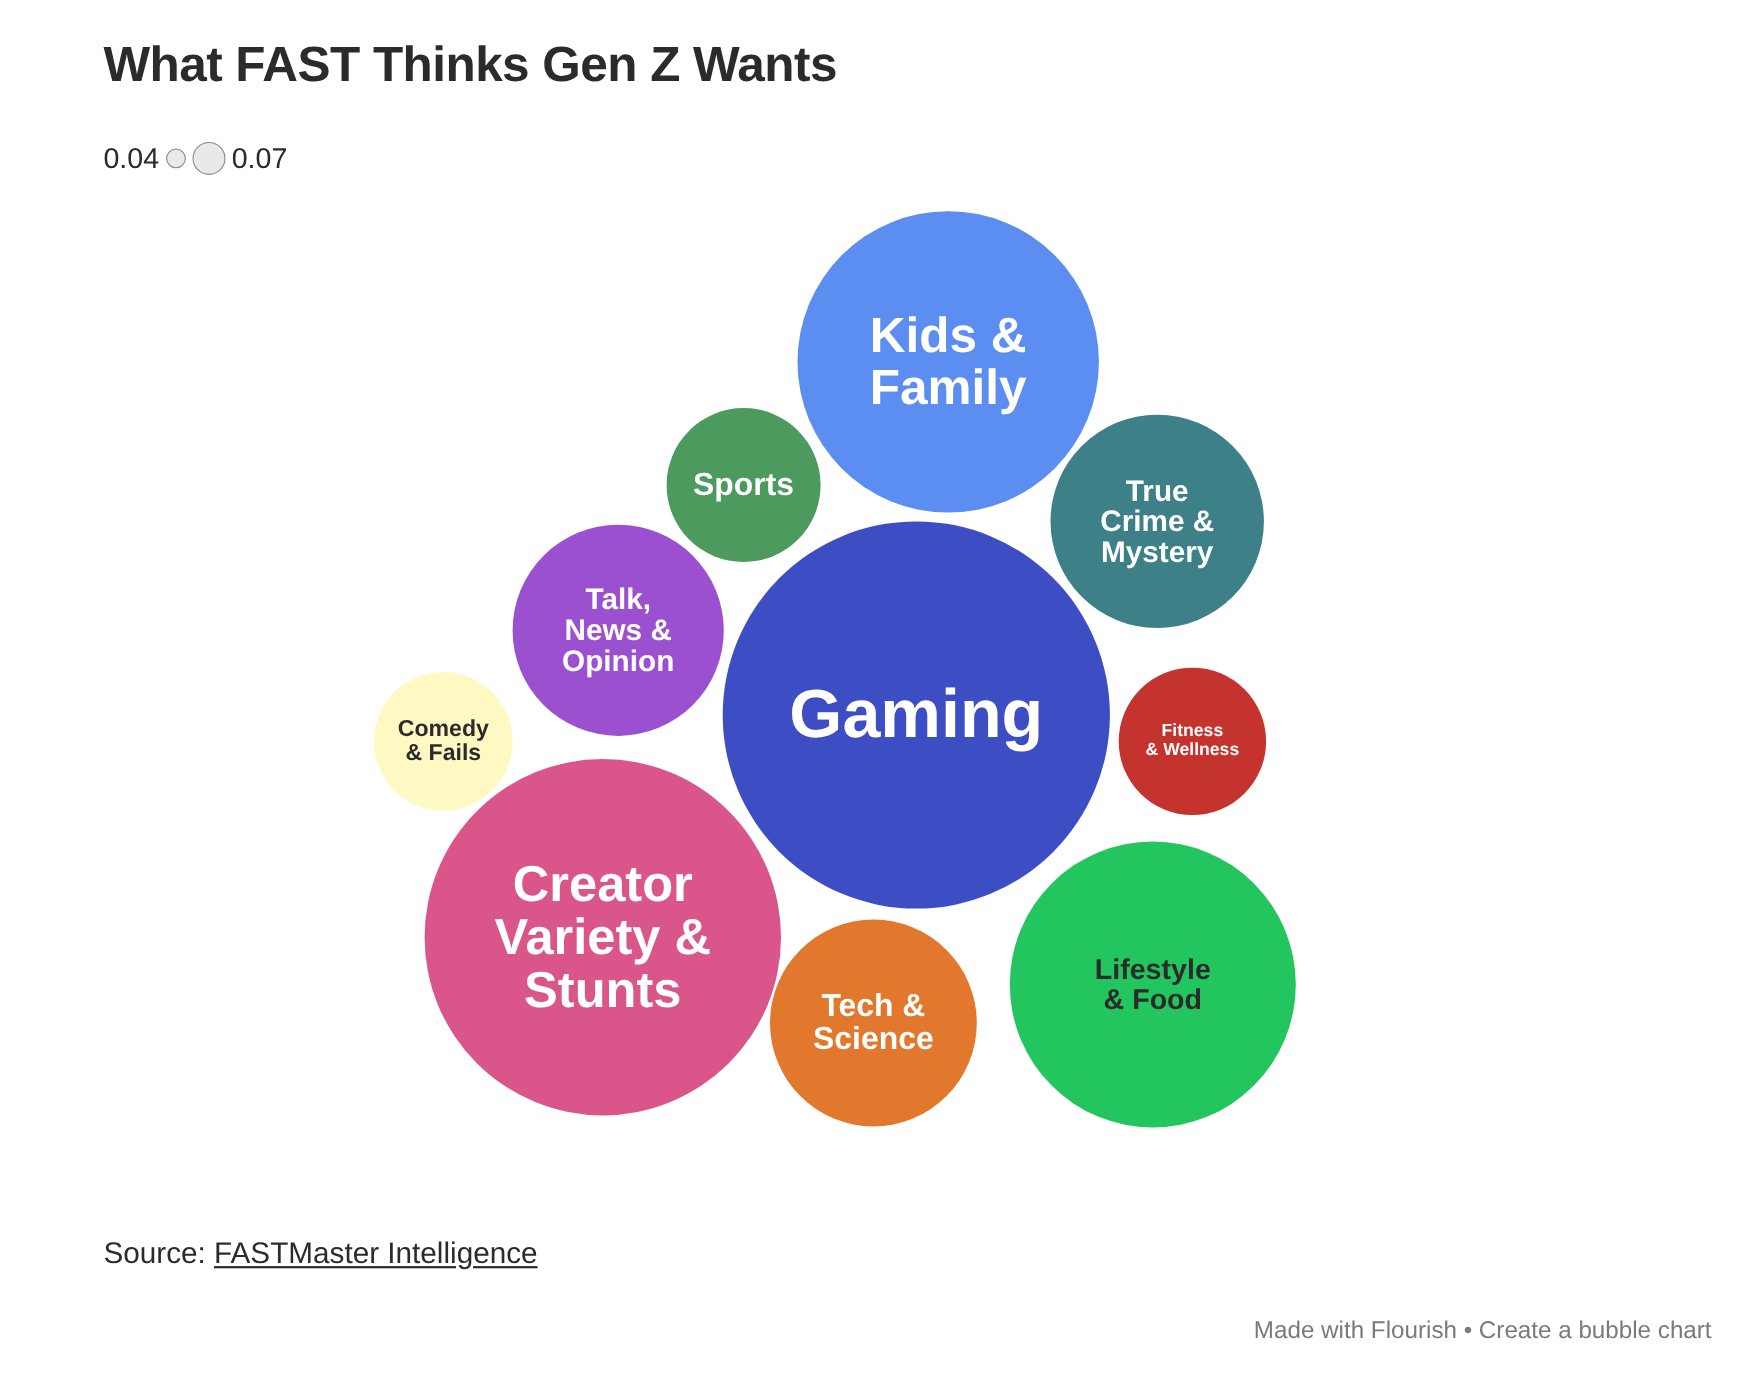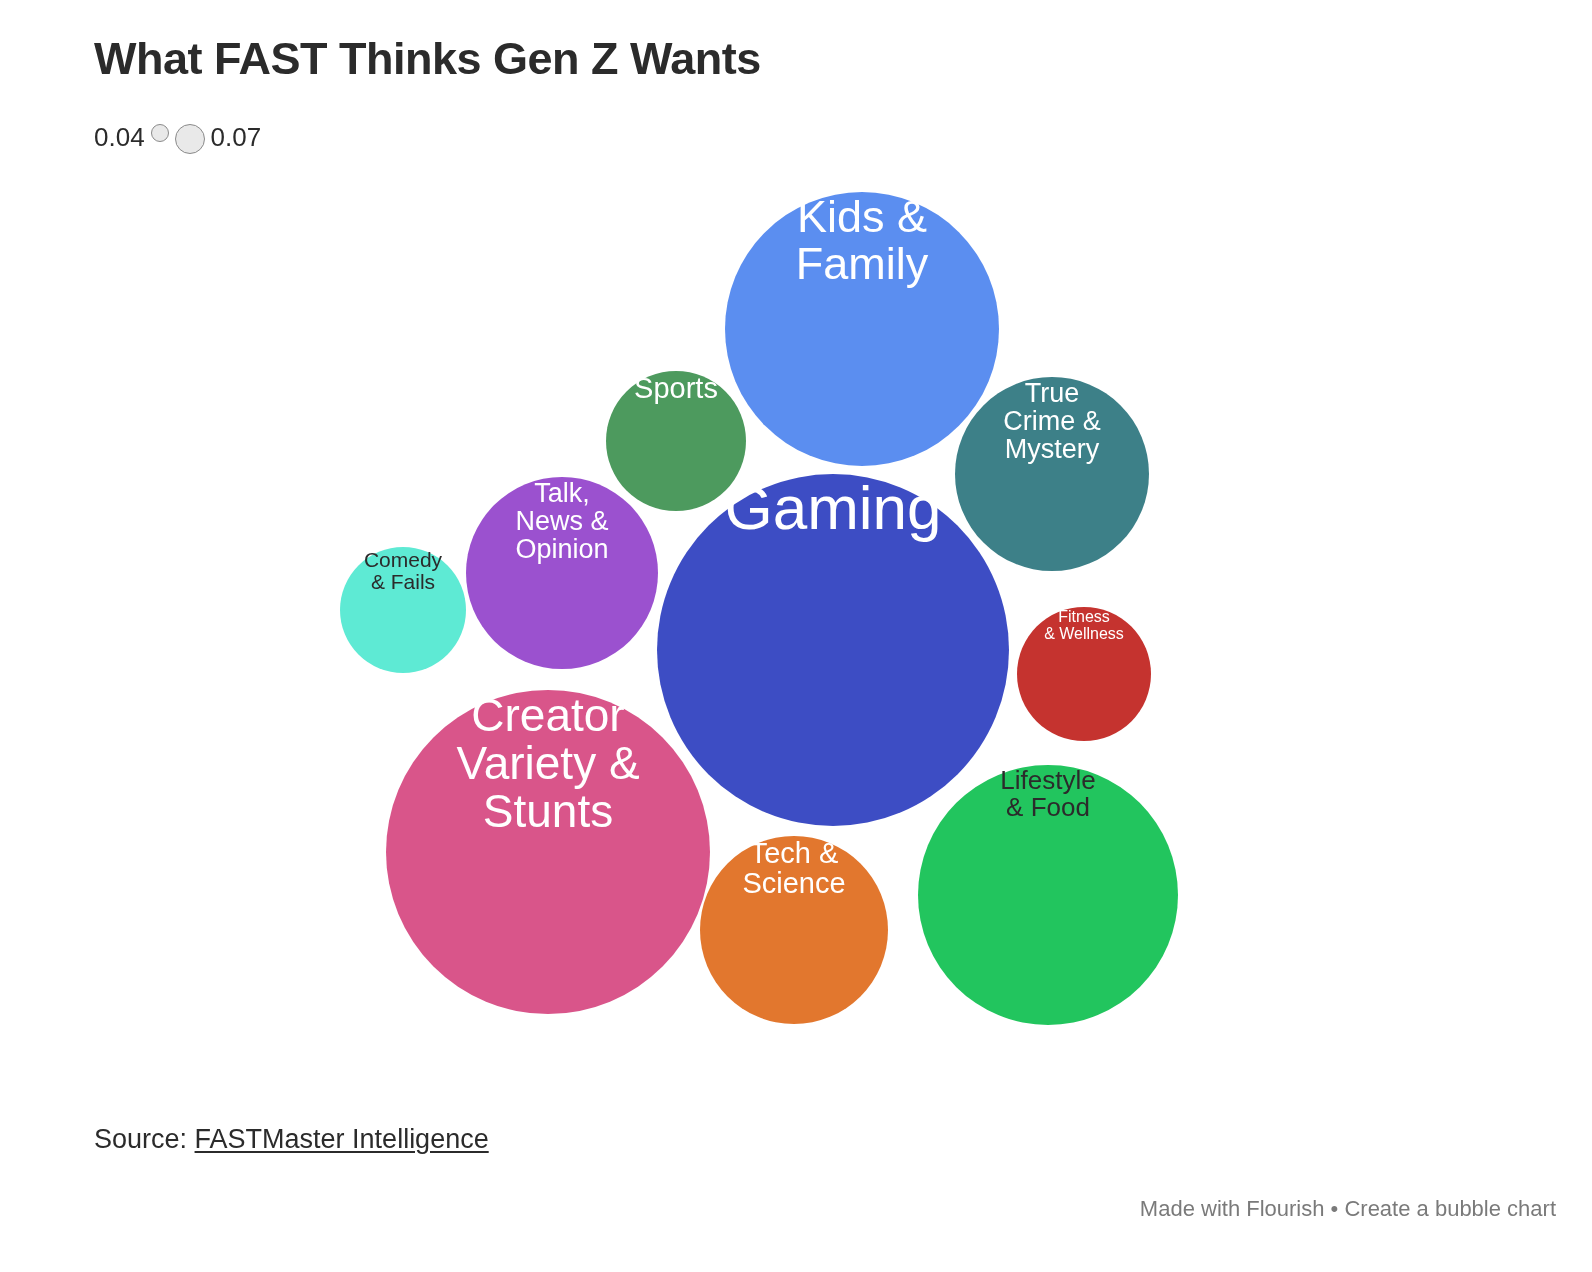--- a/index.html
+++ b/index.html
@@ -34,21 +34,21 @@
     letter-spacing: -0.5px;
     white-space: nowrap;
   }
 
   #size-legend {
     position: absolute;
     left: 94px;
     top: 124px;
     height: 40px;
     display: flex;
-    align-items: flex-start;
+    align-items: center;
     gap: 6px;
   }
   #size-legend .legend-value {
     font-size: 26px;
     color: #2b2b2b;
     font-weight: 400;
     line-height: 1;
   }
   .legend-bubble {
     display: inline-block;
@@ -65,26 +65,26 @@
     position: absolute;
     left: 0;
     top: 0;
     width: 1592px;
     height: 1100px;
   }
   .bubble {
     position: absolute;
     border-radius: 50%;
     display: flex;
-    align-items: flex-start;
+    align-items: center;
     justify-content: center;
     text-align: center;
     box-sizing: border-box;
     line-height: 1.04;
-    font-weight: 400;
+    font-weight: 700;
     padding: 2px;
   }
   .bubble .bubble-label {
     display: block;
     width: 100%;
     padding: 0 4px;
     box-sizing: border-box;
     white-space: pre-line;
   }
 
@@ -156,21 +156,21 @@
         <span class="bubble-label">Tech &amp;
 Science</span>
       </div>
       <div class="bubble" style="left: 606px; top: 371px; width: 140px; height: 140px; background: rgb(77, 154, 94); color: rgb(255, 255, 255); font-size: 29px; z-index: 17;">
         <span class="bubble-label">Sports</span>
       </div>
       <div class="bubble" style="left: 1017px; top: 607px; width: 134px; height: 134px; background: rgb(197, 51, 47); color: rgb(255, 255, 255); font-size: 16px; z-index: 18;">
         <span class="bubble-label">Fitness
 &amp; Wellness</span>
       </div>
-      <div class="bubble" style="left: 340px; top: 547px; width: 126px; height: 126px; background: #5eead4; color: rgb(43, 43, 43); font-size: 21px; z-index: 19;">
+      <div class="bubble" style="left: 340px; top: 611px; width: 126px; height: 126px; background: #fef9c3; color: rgb(43, 43, 43); font-size: 21px; z-index: 19;">
         <span class="bubble-label">Comedy
 &amp; Fails</span>
       </div>
     </div>
 
   <div id="source-line">
     <span>Source: </span><a id="source-link" href="#">FASTMaster Intelligence</a>
   </div>
 
   <div id="flourish-credit">Made with Flourish • Create a bubble chart</div>

